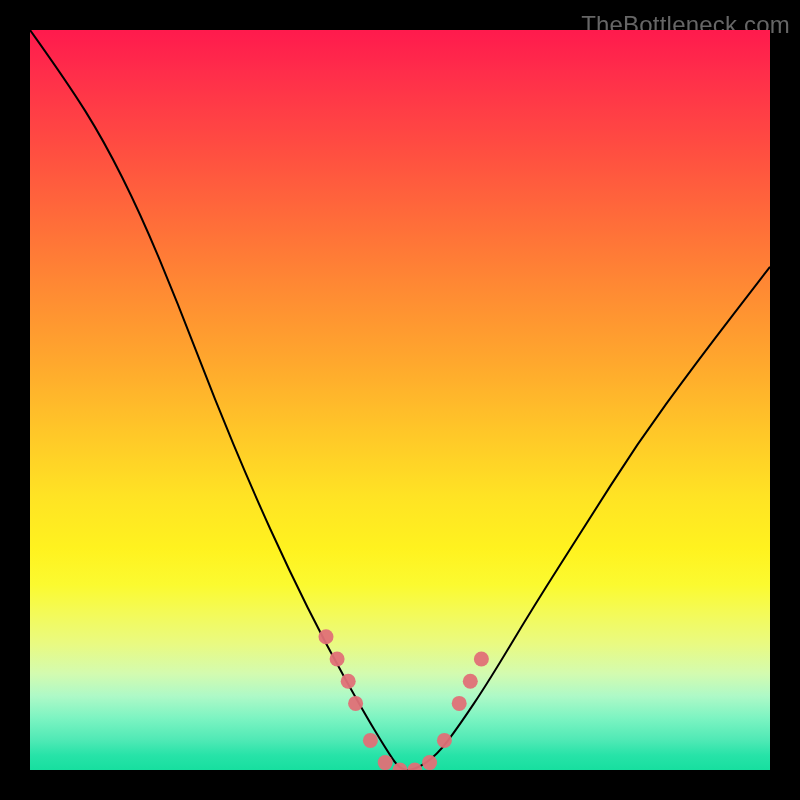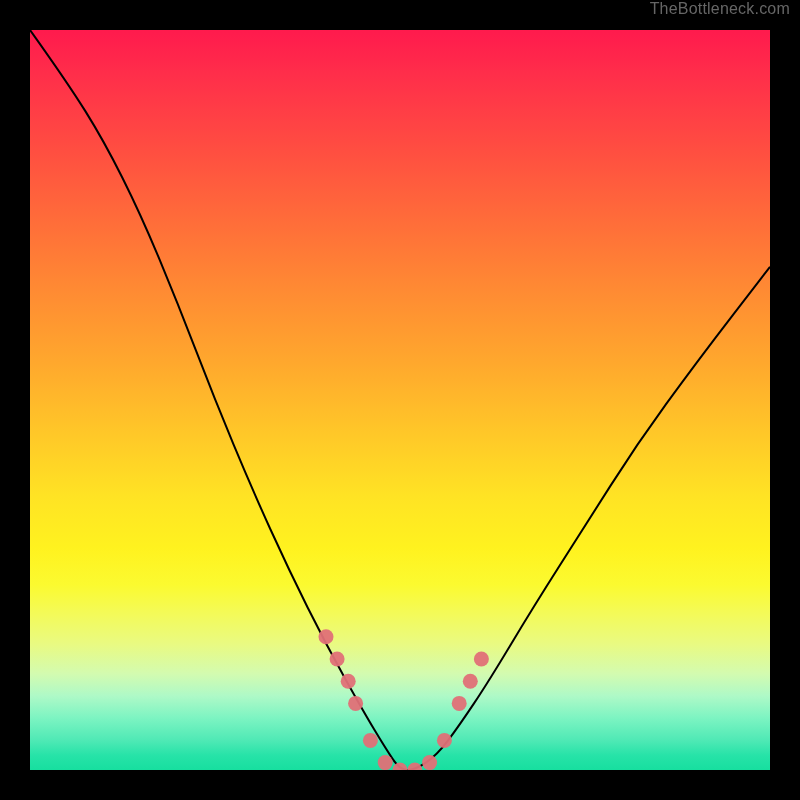--- a/index.html
+++ b/index.html
@@ -14,24 +14,24 @@
   .frame {
     position: absolute;
     top: 0;
     left: 0;
     width: 800px;
     height: 800px;
     background: #000;
   }
   .watermark {
     position: absolute;
-    top: 0;
+    top: 11px;
     right: 10px;
     color: #666;
-    font-size: 16px;
+    font-size: 24px;
     letter-spacing: 0.2px;
     font-weight: 400;
   }
   .plot {
     position: absolute;
     left: 30px;
     top: 30px;
     width: 740px;
     height: 740px;
   }

